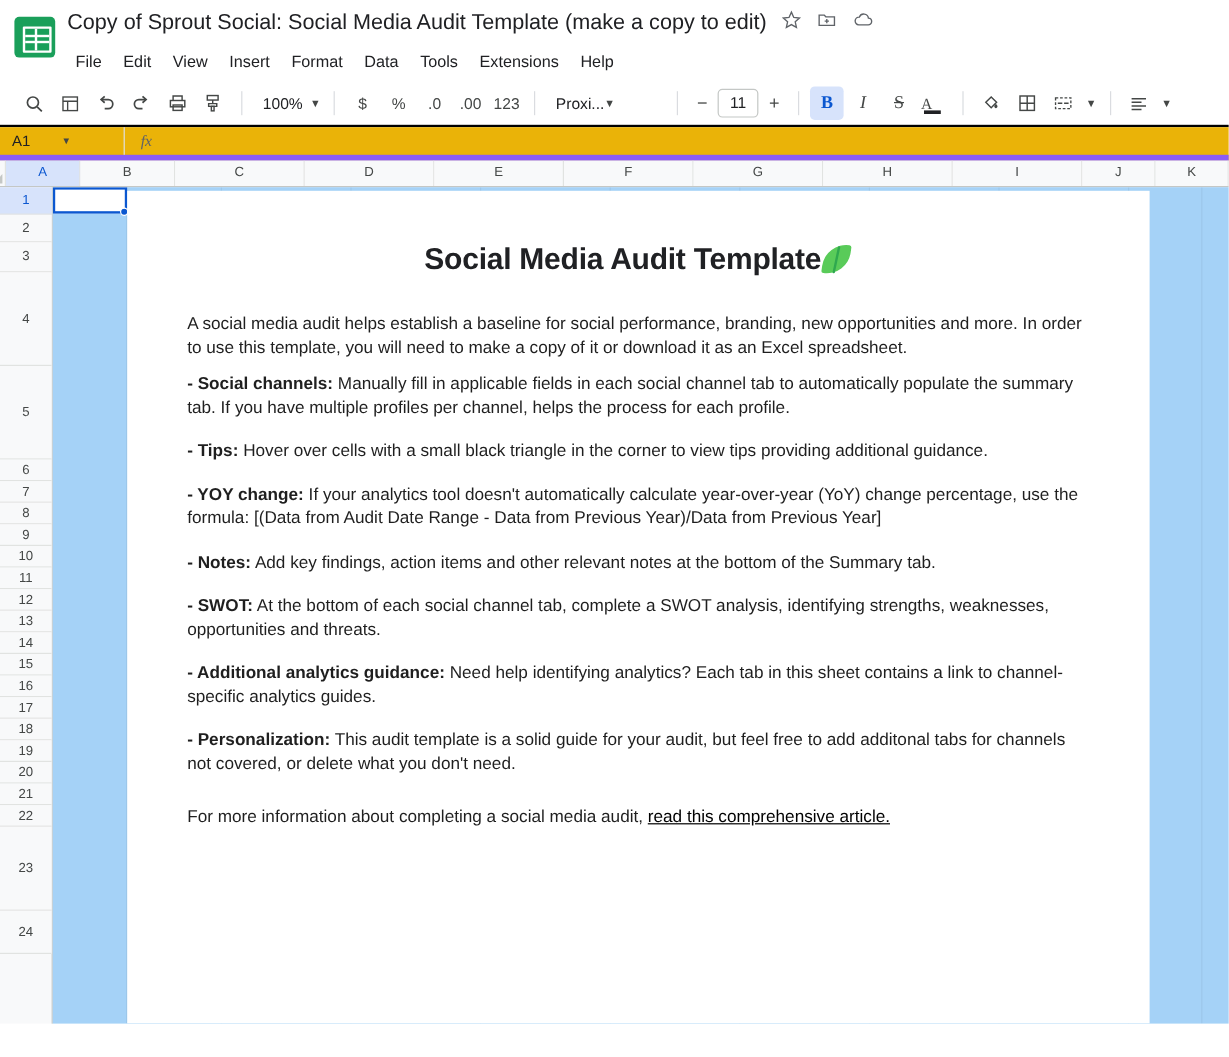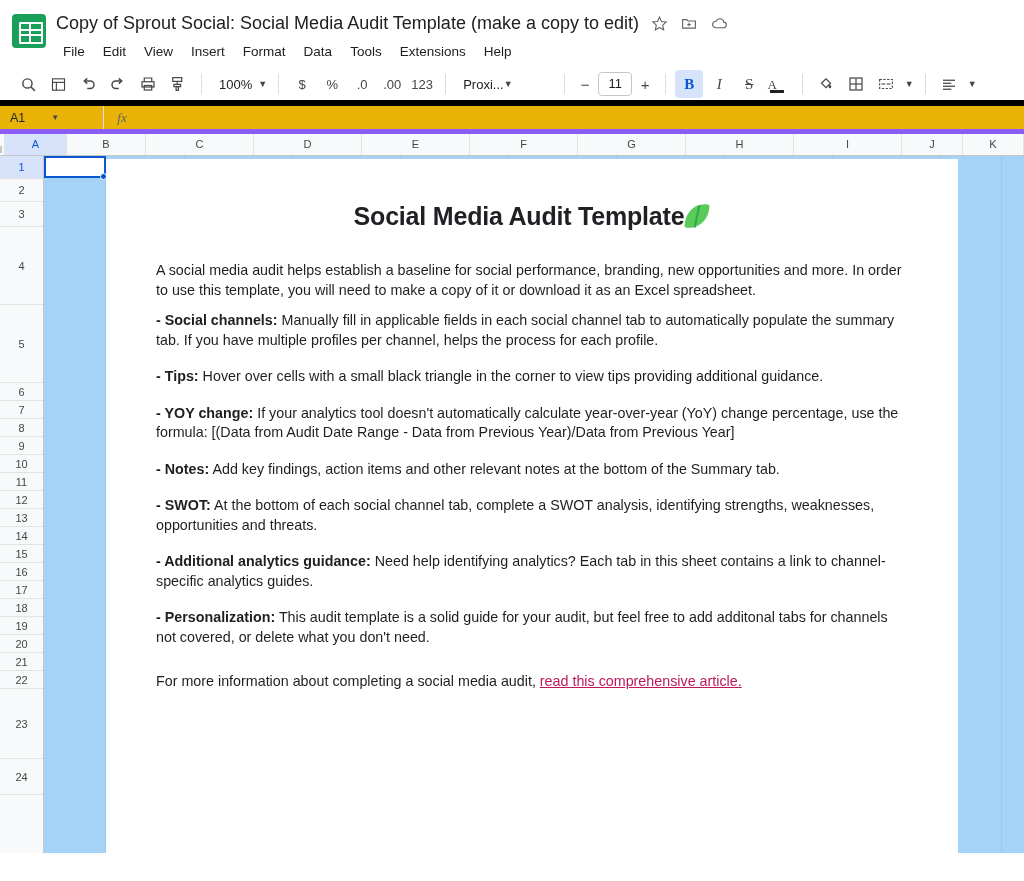--- a/index.html
+++ b/index.html
@@ -37,21 +37,20 @@
     border: 2px solid #ffffff;
     border-radius: 1px;
     background:
       linear-gradient(#ffffff,#ffffff) 0 5px / 100% 2px no-repeat,
       linear-gradient(#ffffff,#ffffff) 0 10px / 100% 2px no-repeat,
       linear-gradient(#ffffff,#ffffff) 8px 0 / 2px 100% no-repeat;
   }
   .title-block { flex: 1 1 auto; min-width: 0; }
   .doc-title-row {
     display: flex;
-    align-items: center;
     gap: 12px;
     height: 30px;
   }
   .doc-title {
     font-size: 18px;
     color: #202124;
     white-space: nowrap;
   }
   .title-icon {
     color: #5f6368;
@@ -74,21 +73,21 @@
   }
 
   
   .toolbar {
     display: flex;
     align-items: center;
     height: 38px;
     padding: 0 14px;
     gap: 2px;
     background: #ffffff;
-    border-bottom: 6px solid #000000;
+    border-bottom: 2px solid #000000;
   }
   .tb-btn {
     width: 28px; height: 28px;
     display: flex; align-items: center; justify-content: center;
     border-radius: 4px;
     color: #444746;
     font-size: 14px;
     cursor: pointer;
     flex: 0 0 auto;
   }
@@ -305,21 +304,21 @@
   }
   .doc-card p {
     margin: 0 0 17px 0;
     font-size: 14.3px;
     line-height: 19.5px;
     color: #1f1f1f;
   }
   .doc-card p.intro { margin-bottom: 11px; }
   .doc-card b { font-weight: bold; }
   .doc-card a {
-    color: #be185d;
+    color: #000000;
   }
   .footer-p { margin-top: 25px !important; }
 </style>
 </head>
 <body>
 
 <div class="titlebar">
   <div class="app-logo"></div>
   <div class="title-block">
     <div class="doc-title-row">

